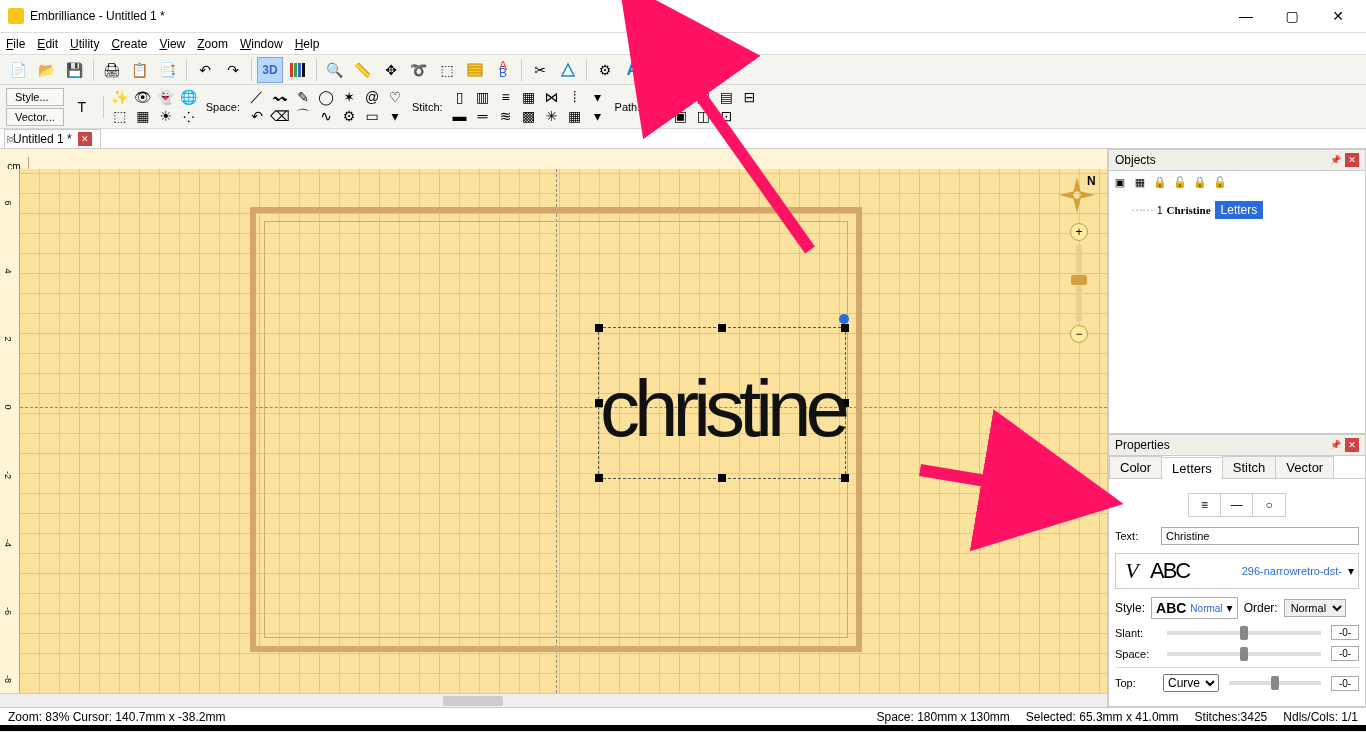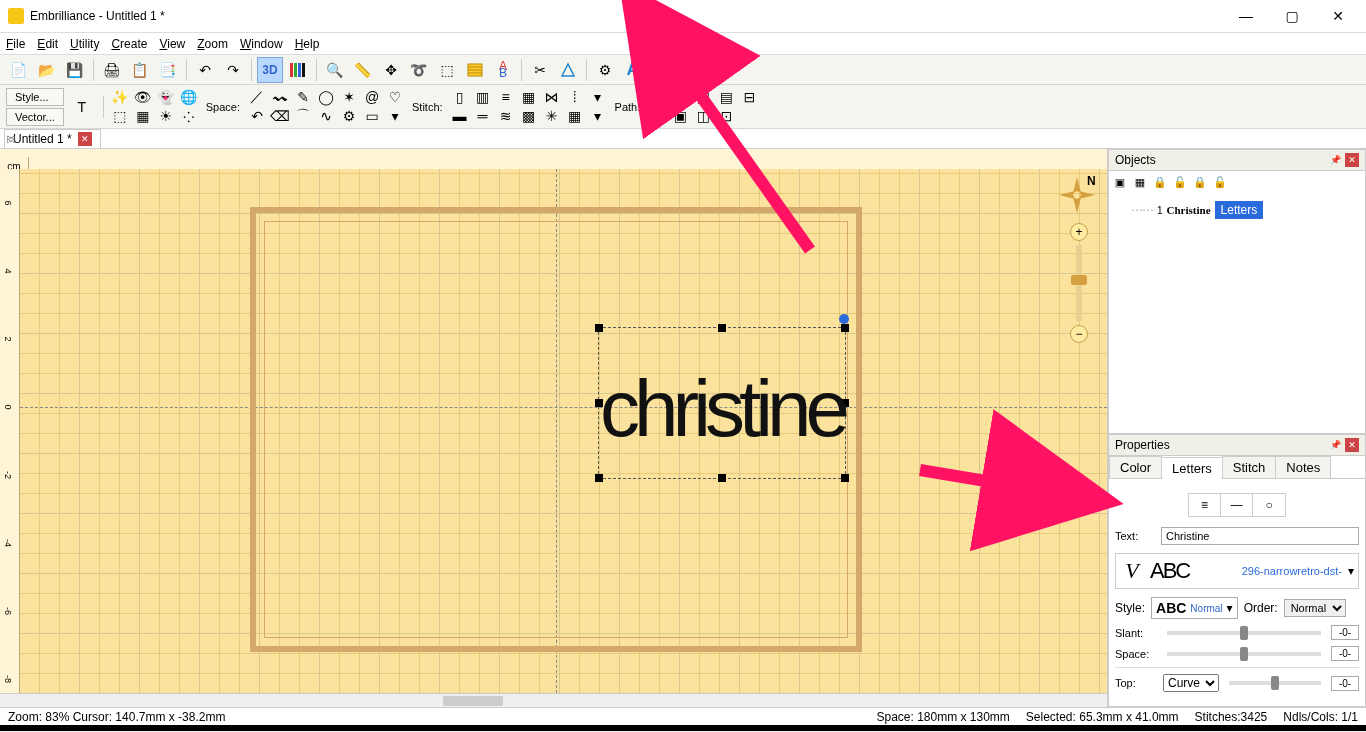--- a/index.html
+++ b/index.html
@@ -372,21 +372,21 @@
     <div class="panel" style="flex:1">
       <div class="panel-hdr">
         <span class="title">Properties</span>
         <span class="pbtn">📌</span>
         <span class="pbtn close">✕</span>
       </div>
       <div class="prop-tabs">
         <div class="prop-tab">Color</div>
         <div class="prop-tab active">Letters</div>
         <div class="prop-tab">Stitch</div>
-        <div class="prop-tab">Notes</div>
+        <div class="prop-tab">Vector</div>
       </div>
       <div class="props-body">
         <div class="align-btns">
           <div class="align-btn">≡</div>
           <div class="align-btn">—</div>
           <div class="align-btn">○</div>
         </div>
         <div class="prop-row">
           <label>Text:</label>
           <input type="text" value="Christine" style="">

